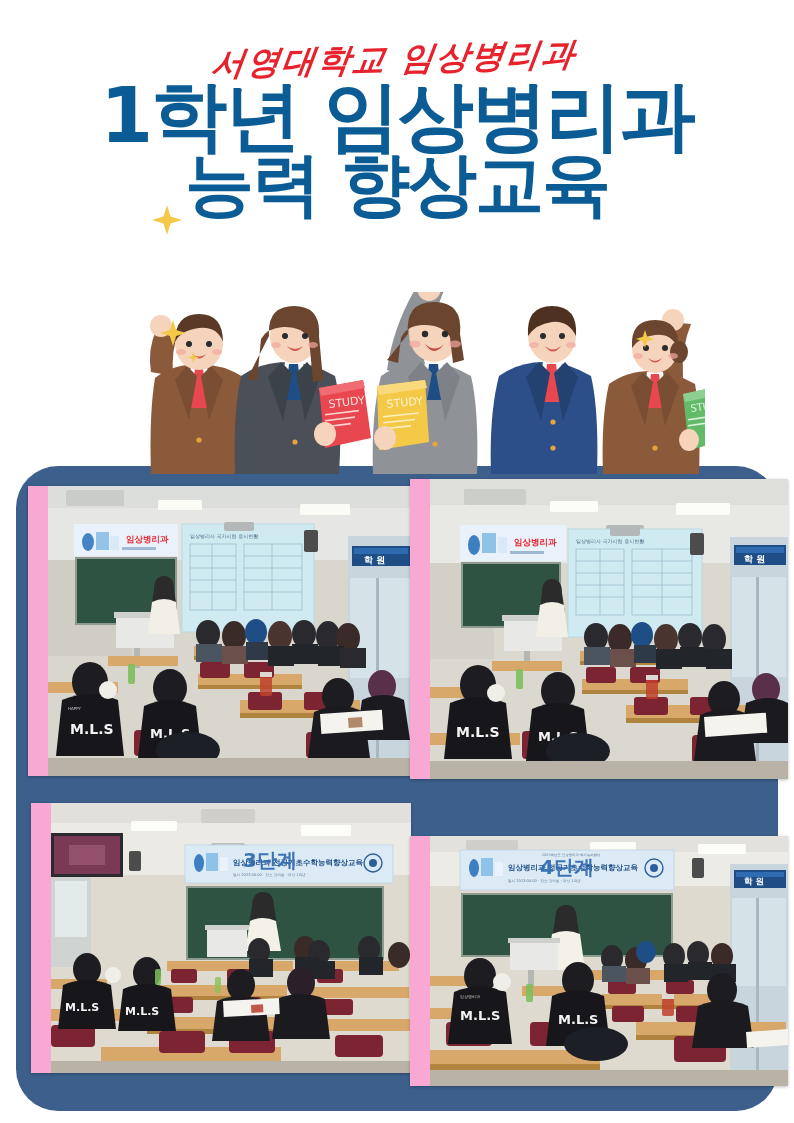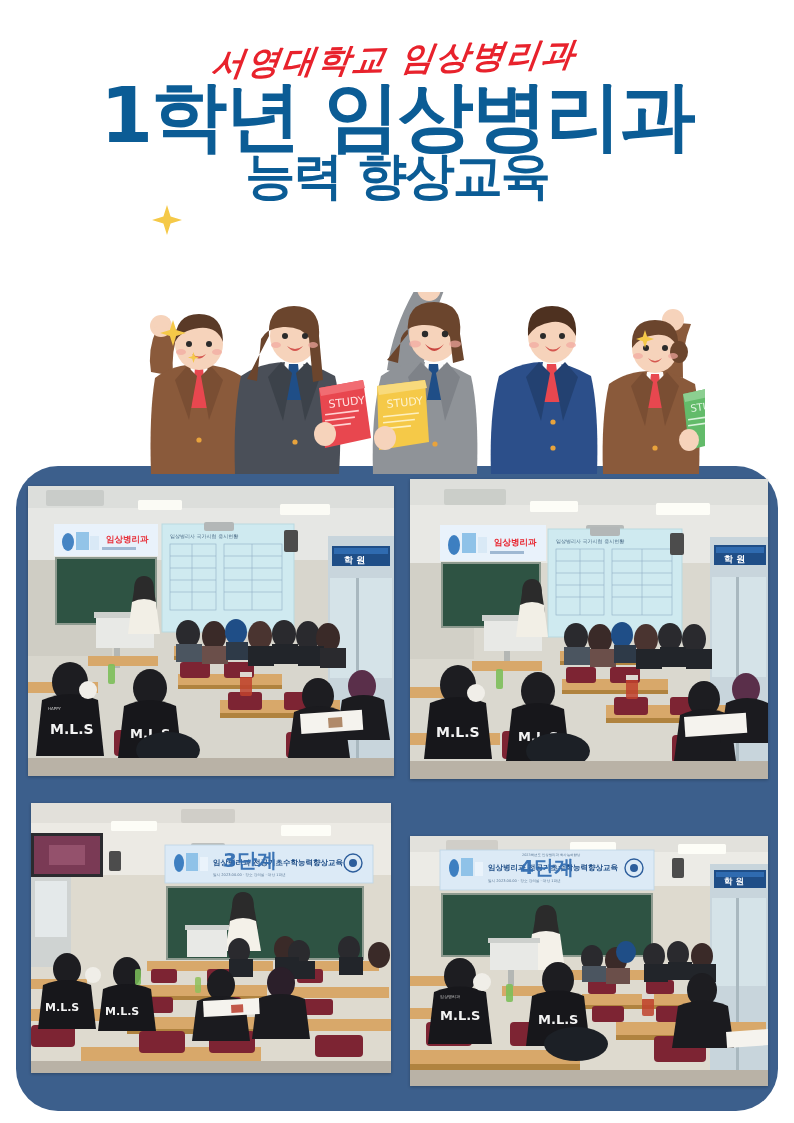--- a/index.html
+++ b/index.html
@@ -42,21 +42,21 @@
   }
   .title-line {
     display: block;
     color: #0b5c95;
     font-weight: 800;
     font-family: "DejaVu Sans", sans-serif;
     letter-spacing: -2px;
     white-space: nowrap;
   }
   .title-line-1 { font-size: 76px; }
-  .title-line-2 { font-size: 50px; margin-top: 2px; }
+  .title-line-2 { font-size: 69px; margin-top: 2px; }
 
   
   .sparkle {
     position: absolute;
     background: #f5c948;
     z-index: 6;
   }
   .sparkle.s1 {
     left: 152px; top: 205px;
     width: 30px; height: 30px;
@@ -102,20 +102,21 @@
   }
   .photo-grid {
     position: absolute;
     inset: 0;
   }
   .photo {
     position: absolute;
     overflow: hidden;
     background: #f9a8d4;
     box-shadow: 0 1px 3px rgba(0,0,0,0.25);
+    padding-left: 20px;
   }
   .photo.p1 { left: 12px;  top: 20px;  width: 366px; height: 290px; }
   .photo.p2 { left: 394px; top: 13px;  width: 358px; height: 300px; }
   .photo.p3 { left: 15px;  top: 337px; width: 360px; height: 270px; }
   .photo.p4 { left: 394px; top: 370px; width: 358px; height: 250px; }
   .photo svg { display: block; width: 100%; height: 100%; }
 </style>
 </head>
 <body>
 

